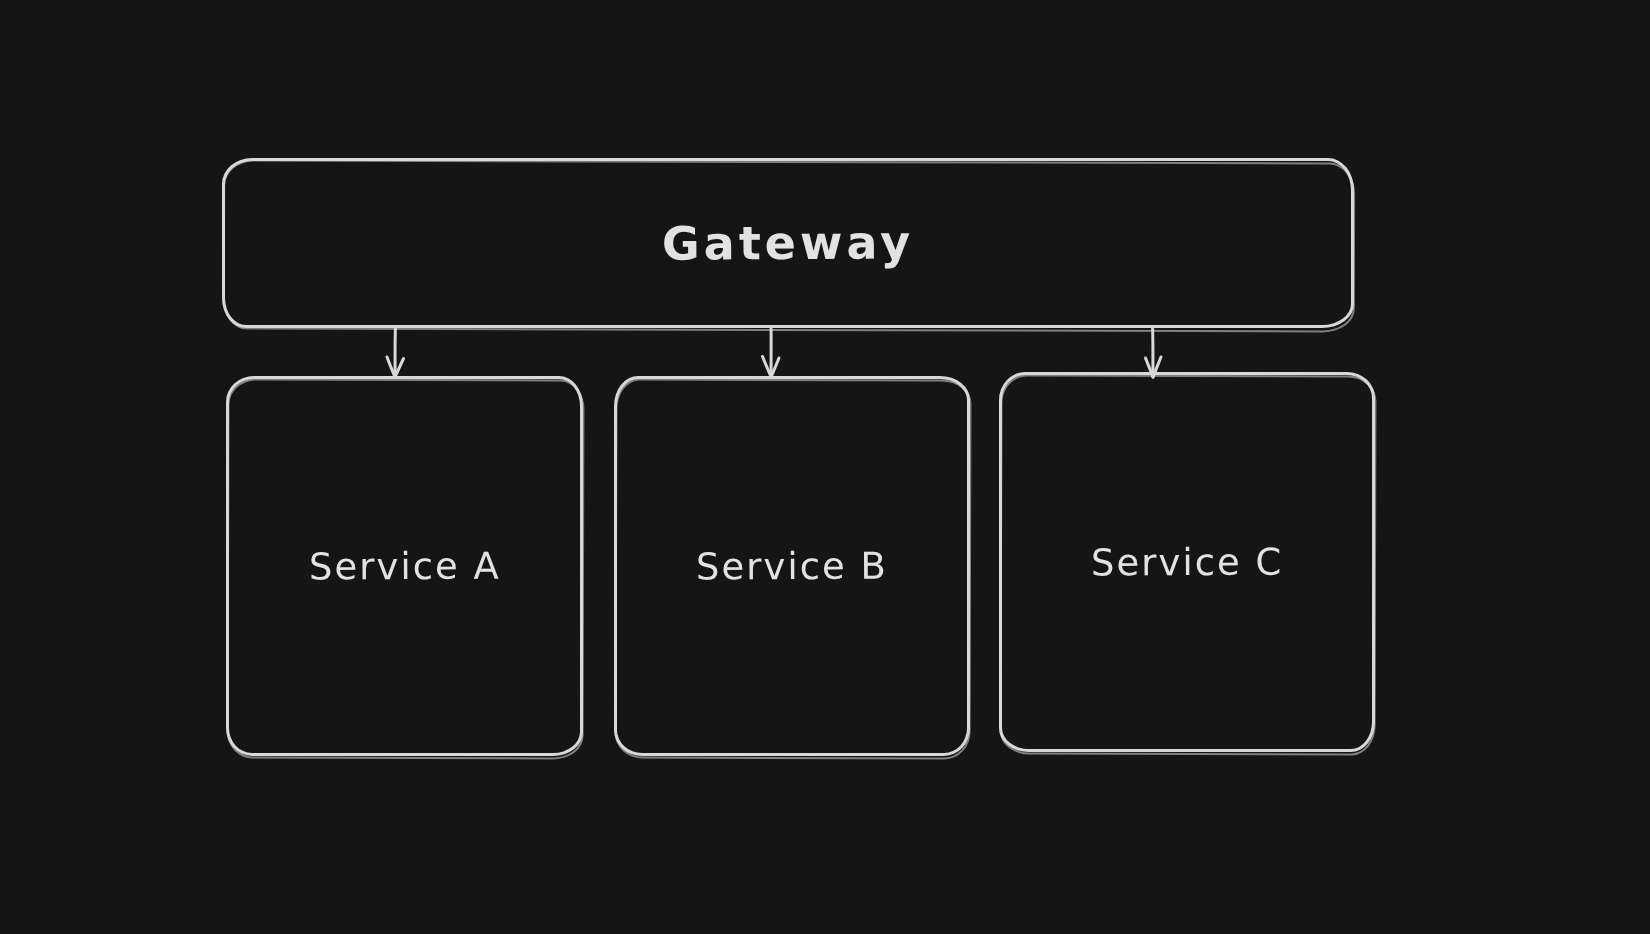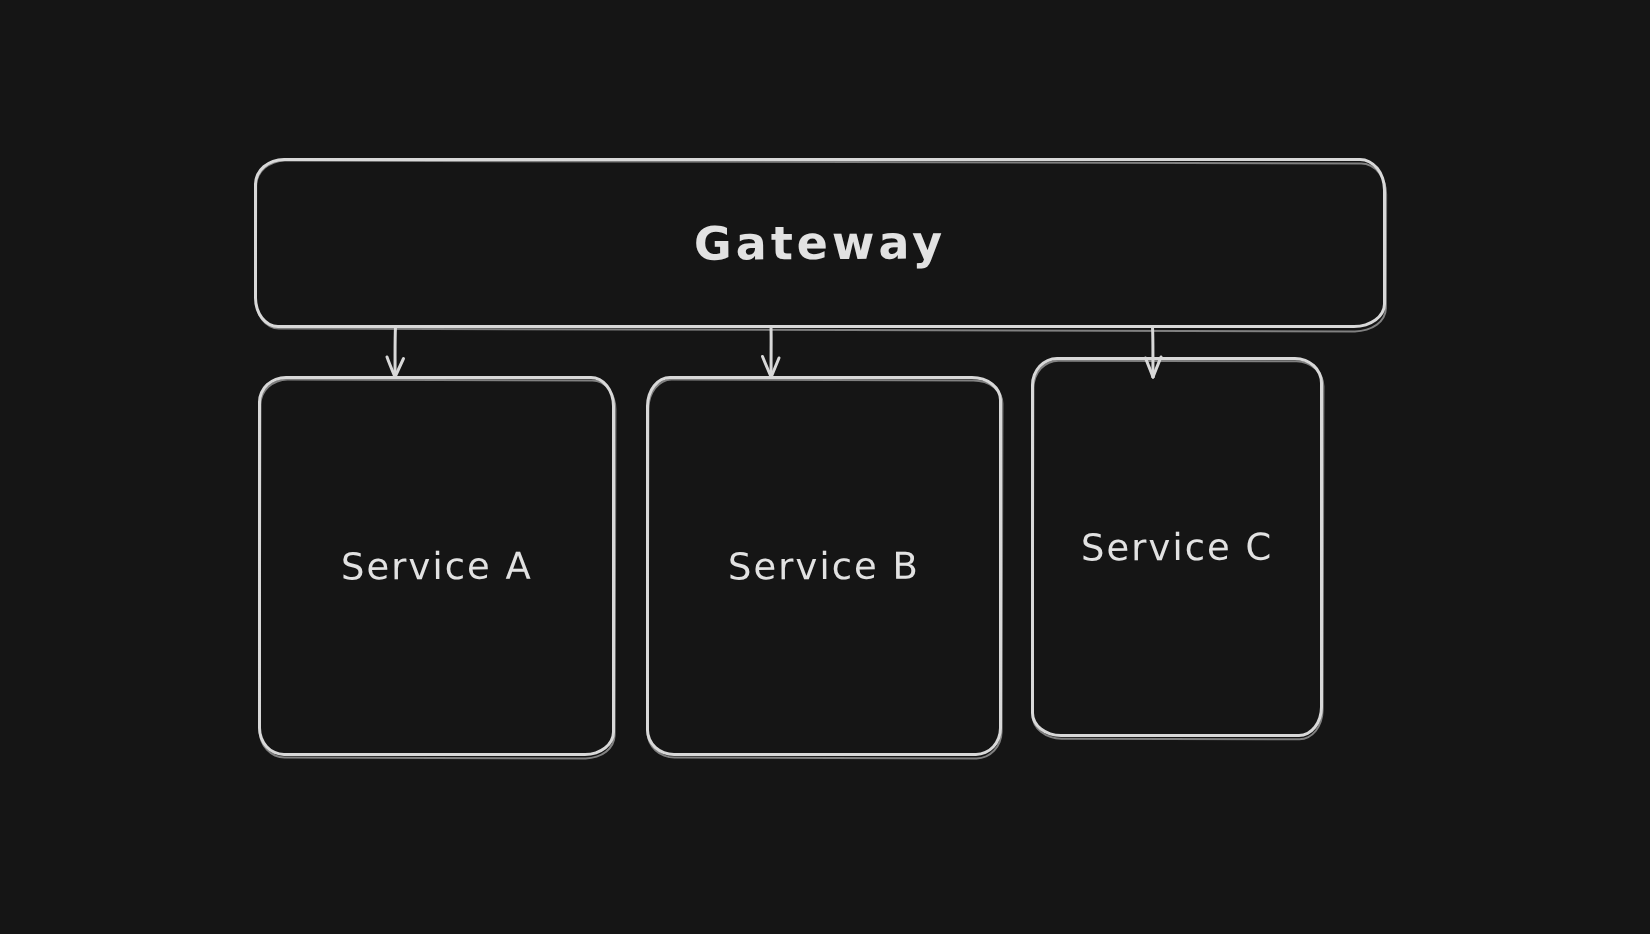--- a/index.html
+++ b/index.html
@@ -22,21 +22,20 @@
   }
   
   .node{
     position:absolute;
     border:3px solid var(--stroke);
     background:transparent;
     display:flex;
     align-items:center;
     justify-content:center;
     cursor:pointer;
-    margin-left:32px;
   }
   
   .node::before{
     content:"";
     position:absolute;
     inset:-3px;
     border:2px solid var(--stroke);
     border-radius:inherit;
     opacity:.55;
     transform:translate(1px,3px) rotate(.15deg);
@@ -49,21 +48,21 @@
   .node.service-a{
     left:226px; top:376px; width:357px; height:380px;
     border-radius:28px 24px 30px 26px / 26px 30px 24px 28px;
   }
   .node.service-b{
     left:614px; top:376px; width:356px; height:380px;
     border-radius:24px 30px 26px 28px / 30px 24px 28px 26px;
     text-align:right;
   }
   .node.service-c{
-    left:999px; top:357px; width:292px; height:380px;
+    left:999px; top:372px; width:376px; height:380px;
     border-radius:26px 28px 24px 30px / 28px 26px 30px 24px;
     text-align:center;
   }
   .node-label{
     color:var(--text);
     white-space:nowrap;
     transform:rotate(-.3deg);
     user-select:none;
   }
   .node-label.lg{

